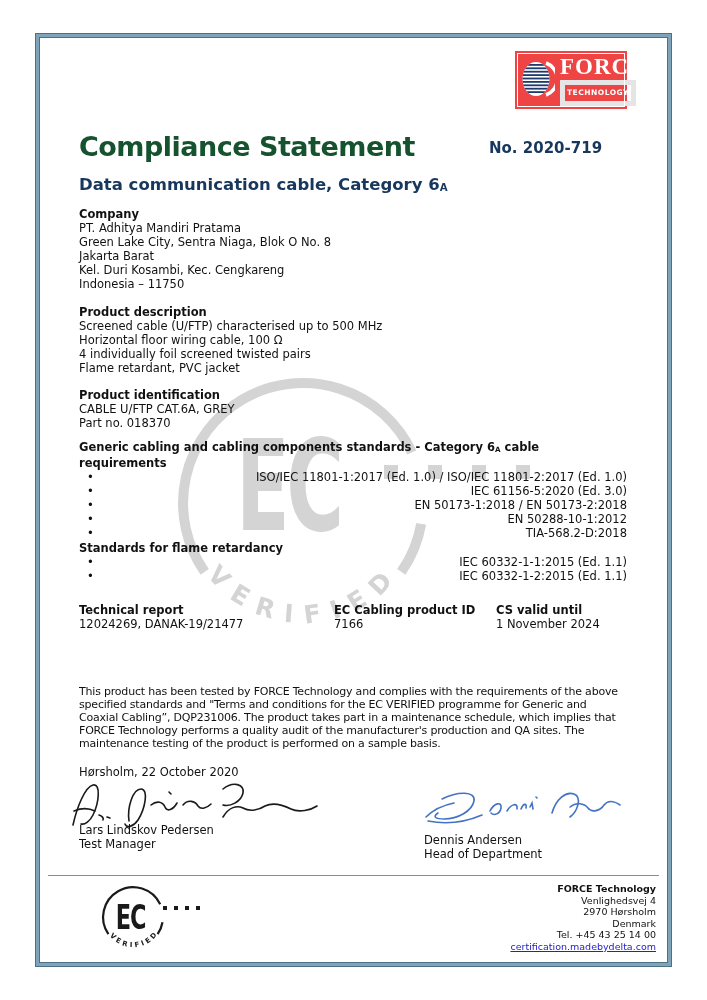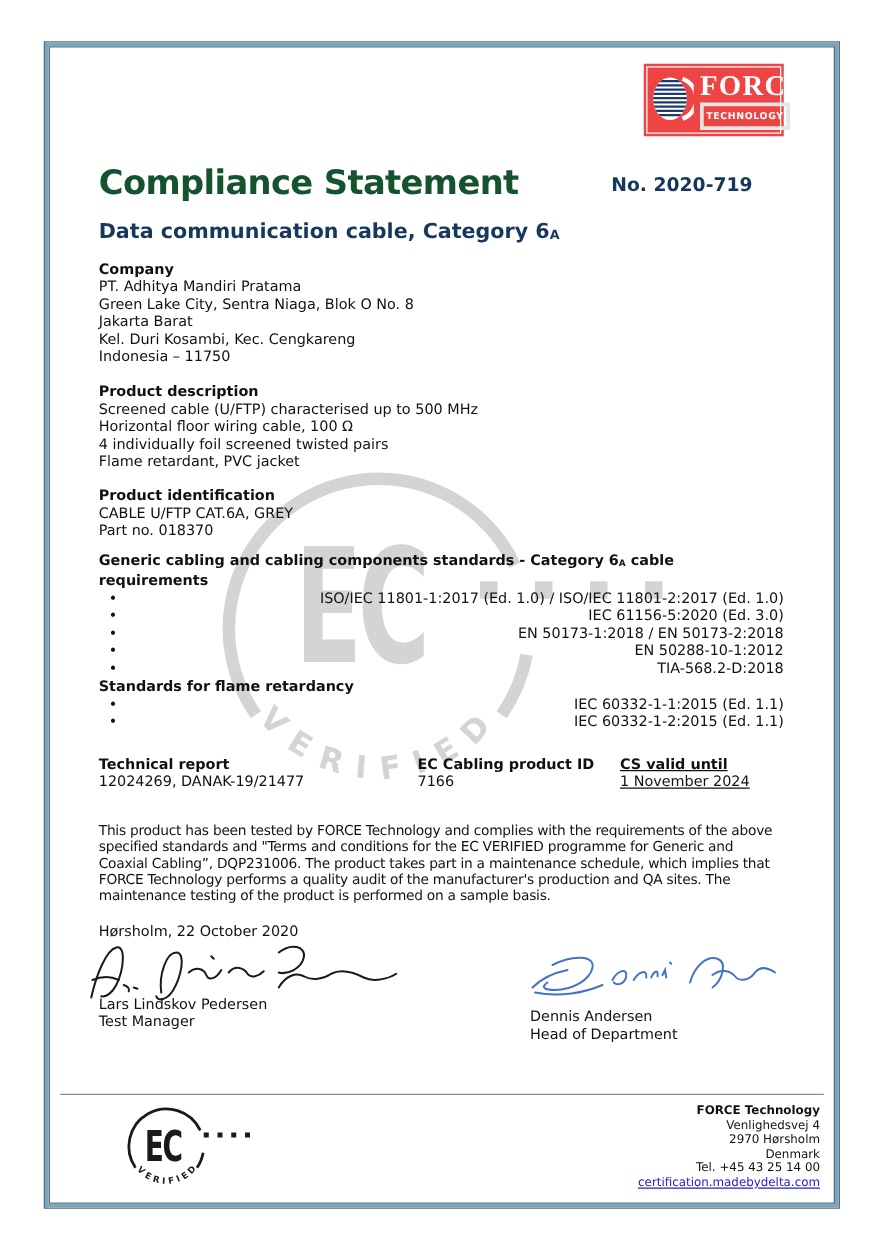--- a/index.html
+++ b/index.html
@@ -11,38 +11,38 @@
   .frame-in{position:absolute;inset:0;border:1px solid #4d7086;background:#fff;overflow:hidden;}
   .watermark{position:absolute;left:113px;top:315px;z-index:0;}
   .content{position:relative;z-index:1;padding:13px 40px 0 39px;font-size:11.5px;line-height:14px;}
   .logo-row{display:flex;justify-content:flex-end;}
   .force-logo{position:relative;width:112px;height:58px;background:#ef4444;
               display:flex;align-items:center;gap:5px;padding:0 6px;box-sizing:border-box;}
   .force-logo::after{content:"";position:absolute;inset:2px;border:1px solid #fff;pointer-events:none;}
   .force-text{display:flex;flex-direction:column;align-items:flex-start;}
   .force-word{font-family:"Liberation Serif",serif;font-weight:bold;color:#fff;
               font-size:23px;line-height:24px;letter-spacing:1px;}
-  .tech-word{border:3px solid #e5e5e5;color:#fff;font-size:7.5px;font-weight:bold;
+  .tech-word{border:5px solid #e5e5e5;color:#fff;font-size:7.5px;font-weight:bold;
              letter-spacing:0.5px;padding:1px 2px;margin-top:1px;}
   .title-row{position:relative;margin-top:22px;height:34px;}
   h1{margin:0;font-size:27px;line-height:32px;font-weight:bold;color:#14532d;letter-spacing:-0.5px;}
   .doc-no{position:absolute;left:410px;top:10px;font-size:15px;font-weight:bold;color:#17375d;}
   .subtitle{margin-top:13px;font-size:16.5px;font-weight:bold;color:#17375d;}
   .subA{font-size:0.62em;position:relative;top:0.12em;}
   .sec{margin-top:13px;}
   .sec .hd{font-weight:bold;}
   .blist{margin:0;padding:0;list-style:none;}
   .blist li{position:relative;padding-left:23px;text-align:right;}
   .blist li::before{content:"•";position:absolute;left:8px;top:0;}
   .report-row{display:flex;margin-top:20px;}
   .rep-col1{width:255px;}
   .rep-col2{width:162px;}
-  .rep-col3{flex:1;text-decoration:underline;}
+  .rep-col3{flex:1;}
   .rep-label{font-weight:bold;}
-  .statement{margin-top:26px;letter-spacing:-0.2px;font-size:11px;line-height:13px;}
+  .statement{margin-top:54px;letter-spacing:-0.2px;font-size:11px;line-height:13px;}
   .place-date{margin-top:15px;}
   .sign-row{display:flex;margin-top:2px;}
   .sign-left{width:345px;}
   .sign-right{flex:1;}
   .sig{display:block;}
   .sig-lars{margin:-4px 0 -6px -8px;}
   .sig-dennis{margin:6px 0 2px 0;}
   .footer{position:absolute;left:8px;right:8px;bottom:5px;border-top:1px solid #8c8c8c;
           padding:7px 2px 4px 2px;display:flex;justify-content:space-between;align-items:flex-start;}
   .footer-logo{margin-left:47px;}

